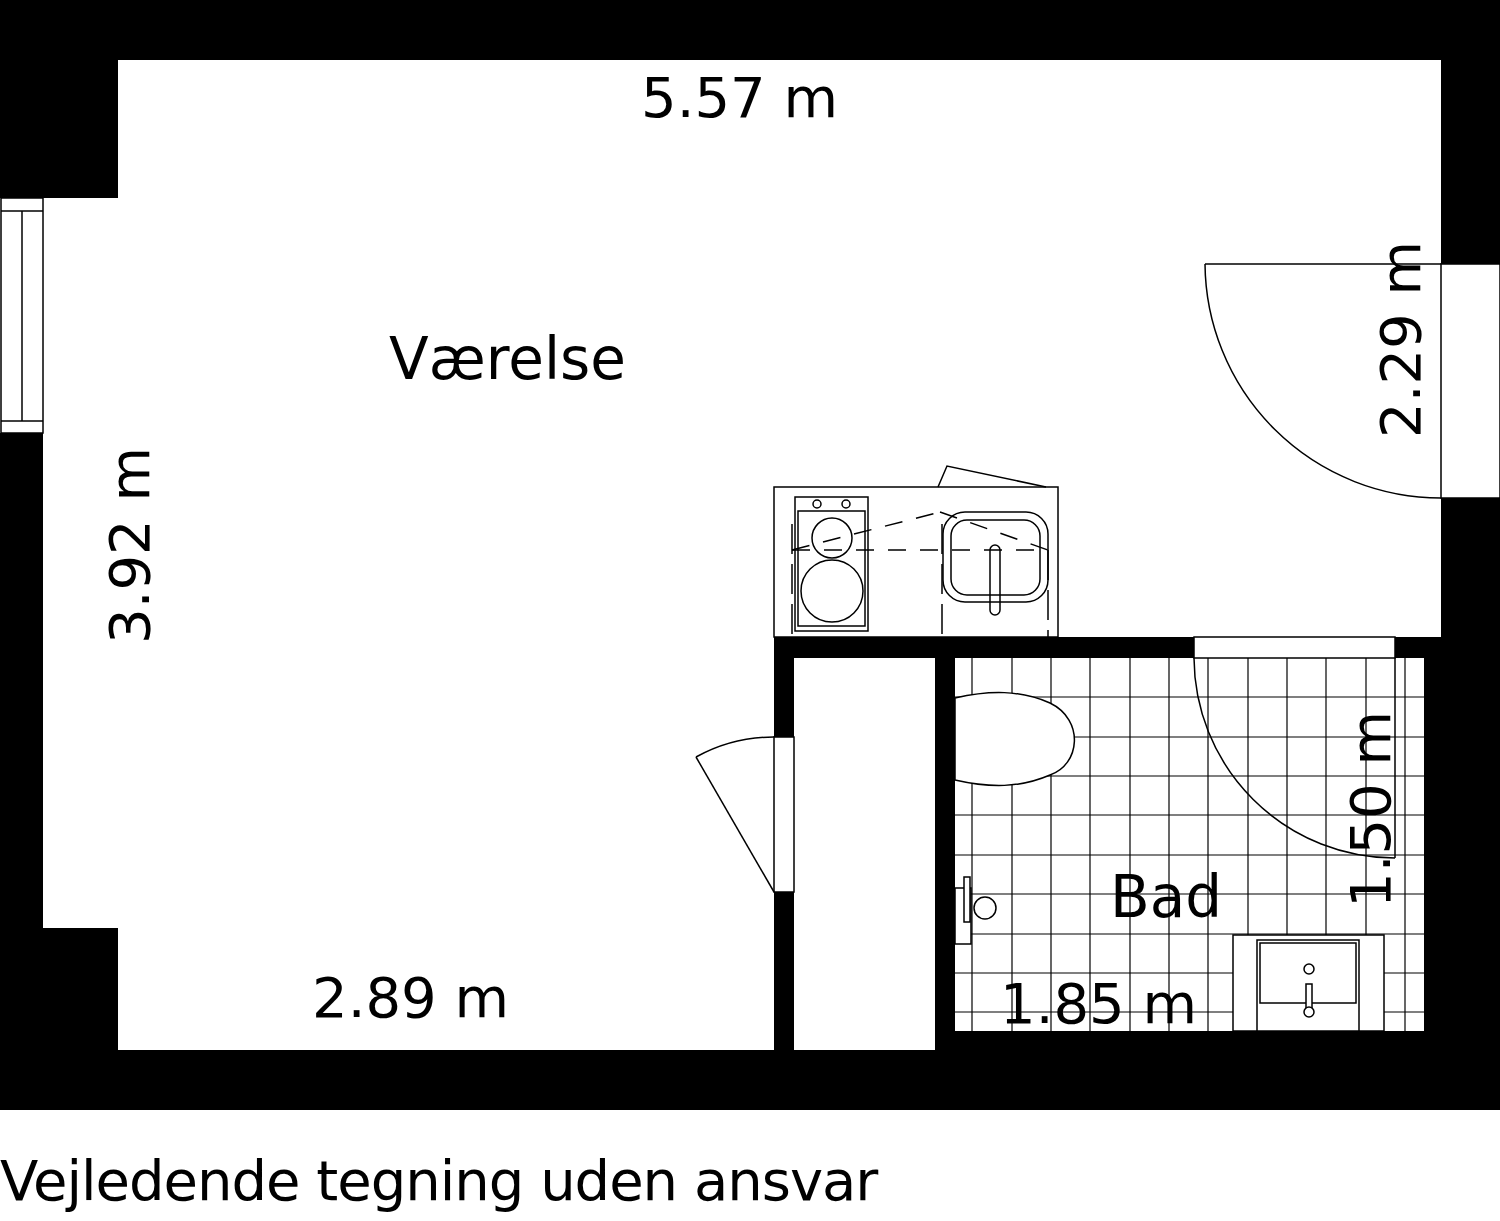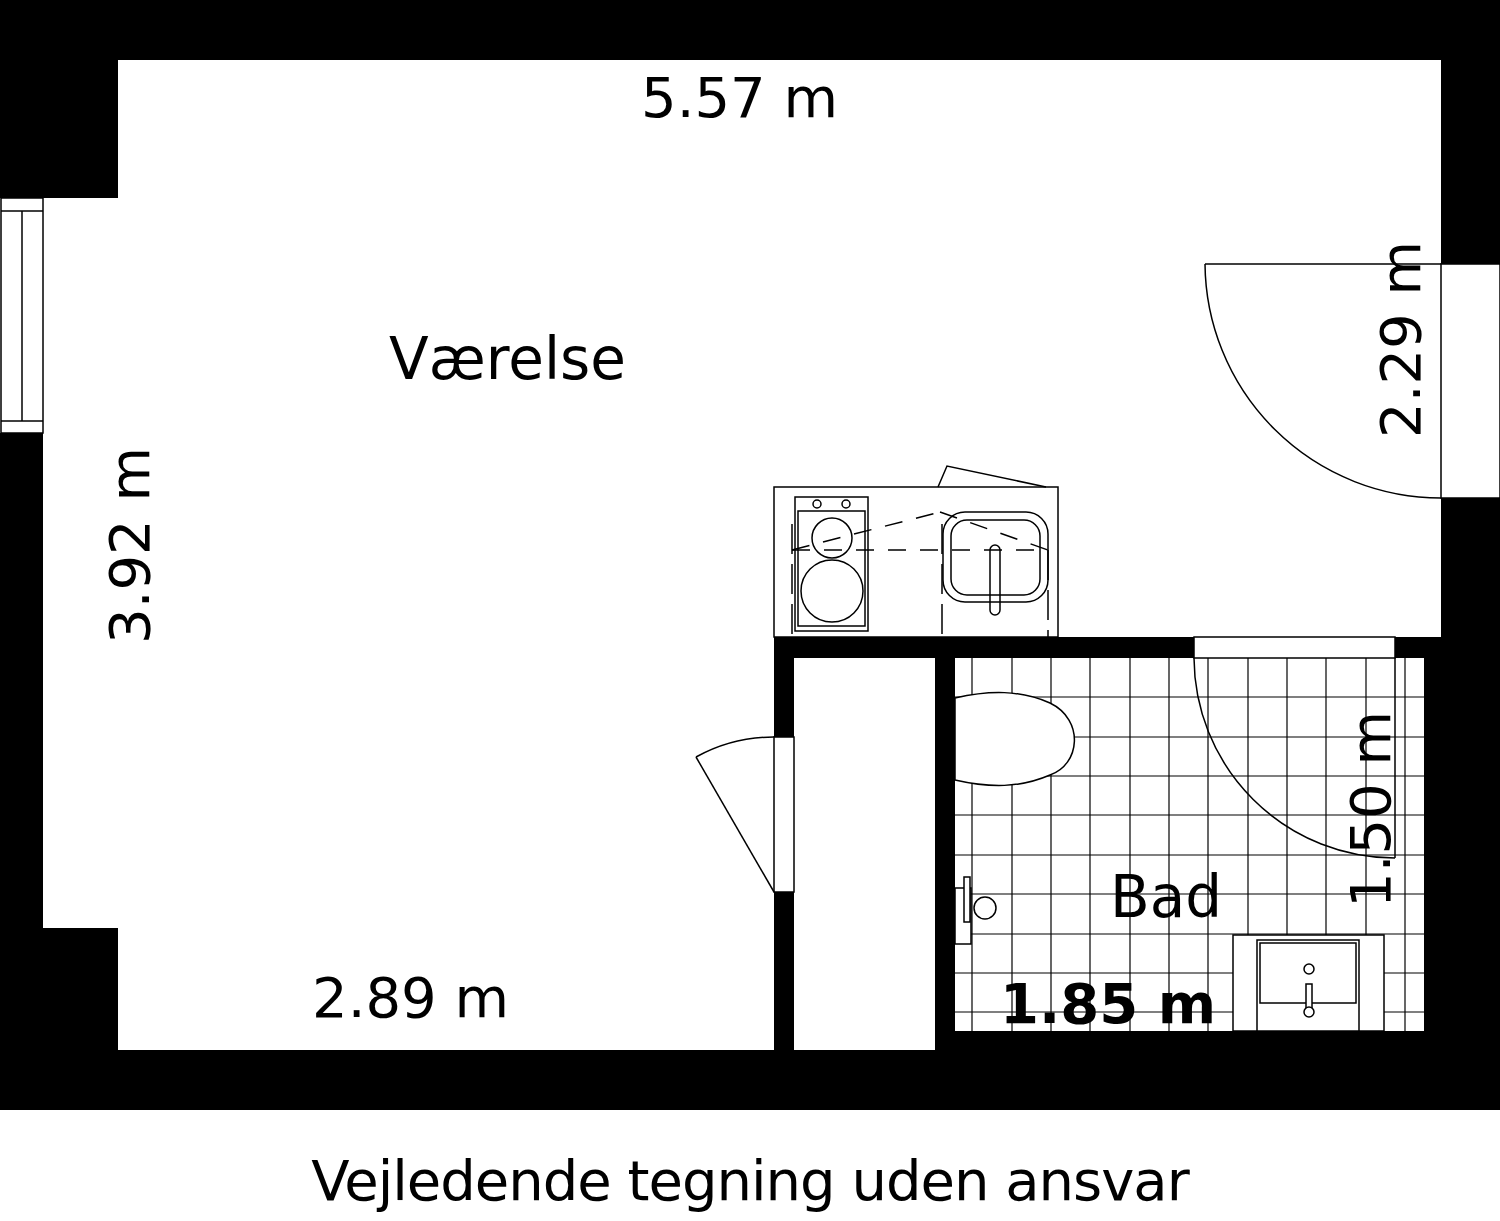--- a/index.html
+++ b/index.html
@@ -3,21 +3,21 @@
 <meta charset="utf-8">
 <style>
   html, body { margin: 0; padding: 0; background: #ffffff; }
   body { width: 1500px; height: 1221px; position: relative; overflow: hidden;
          font-family: "DejaVu Sans", "Liberation Sans", sans-serif; }
   #plan { position: absolute; left: 0; top: 0; width: 1500px; height: 1221px; }
   .lbl { position: absolute; color: #000; white-space: nowrap; line-height: 1; }
   .room-label { font-size: 58px; margin-top: 48px; }
   .dim-label { font-size: 56px; }
   .rot { transform-origin: center center; transform: rotate(-90deg); }
-  .caption { position: absolute; left: 0; width: 1500px; top: 1148px; text-align: center;
+  .caption { position: absolute; left: 0; width: 1500px; top: 1148px; 
              font-size: 56px; font-family: "DejaVu Sans", sans-serif; letter-spacing: -1px; }
 </style>
 </head>
 <body>
 
 <svg id="plan" viewBox="0 0 1500 1221" xmlns="http://www.w3.org/2000/svg">
 
   <g fill="#000">
 
     <rect x="0" y="0" width="1500" height="60"></rect>
@@ -137,19 +137,19 @@
     <rect x="1306" y="984" width="6" height="28"></rect>
     <circle cx="1309" cy="1012" r="5"></circle>
   </g>
 </svg>
 
 <div class="lbl room-label" style="left:389px; top:282px;">Værelse</div>
 <div class="lbl room-label" style="left:1110px; top:820px;">Bad</div>
 
 <div class="lbl dim-label" style="left:641px; top:70px;text-align:right;">5.57 m</div>
 <div class="lbl dim-label" style="left:312px; top:970px;">2.89 m</div>
-<div class="lbl dim-label" style="left:1000px; top:976px;font-weight:bold;">1.85 m</div>
+<div class="lbl dim-label" style="left:1000px; top:976px;">1.85 m</div>
 
 <div class="lbl dim-label rot" style="left:40px; top:526px; width:180px; text-align:center;">3.92 m</div>
 <div class="lbl dim-label rot" style="left:1311px; top:320px; width:180px; text-align:center;">2.29 m</div>
 <div class="lbl dim-label rot" style="left:1281px; top:790px; width:180px; text-align:center;">1.50 m</div>
 
 <div class="caption">Vejledende tegning uden ansvar</div>
 
 </body></html>

